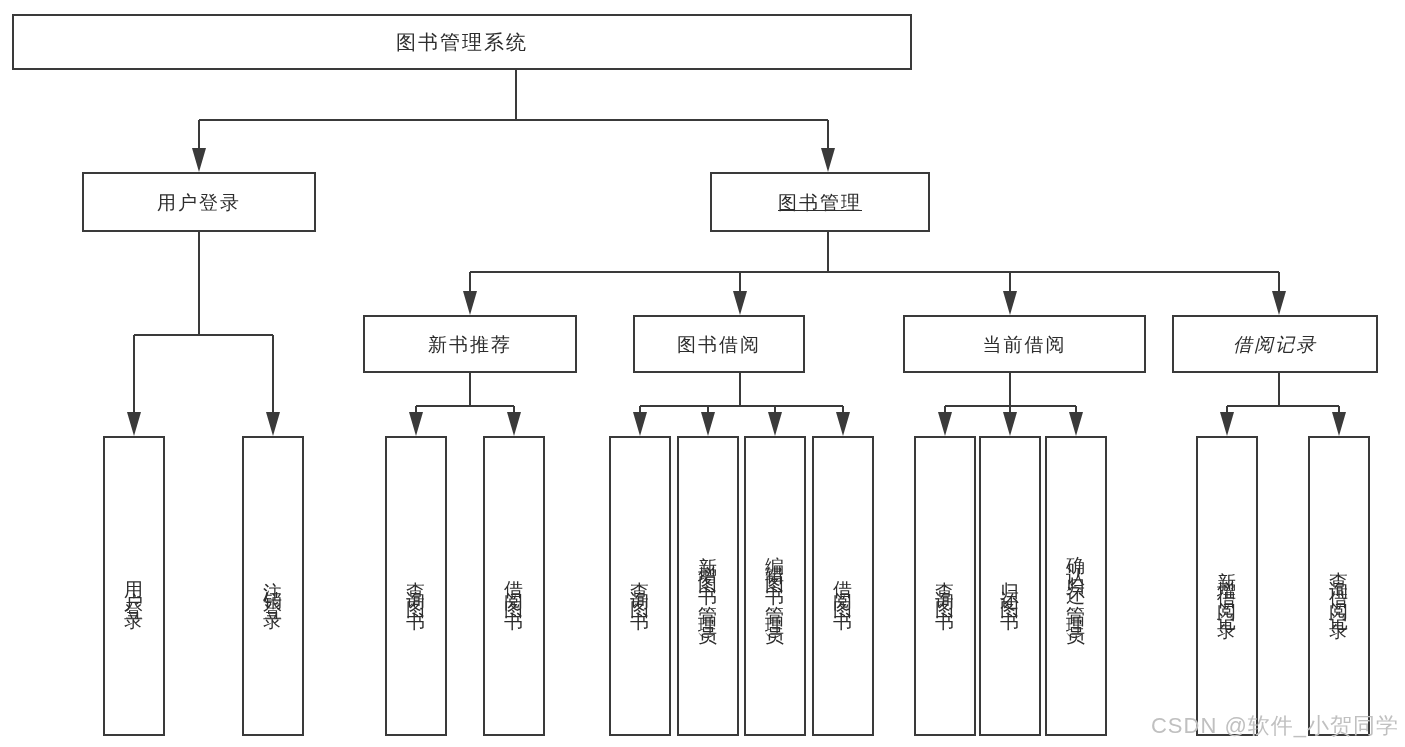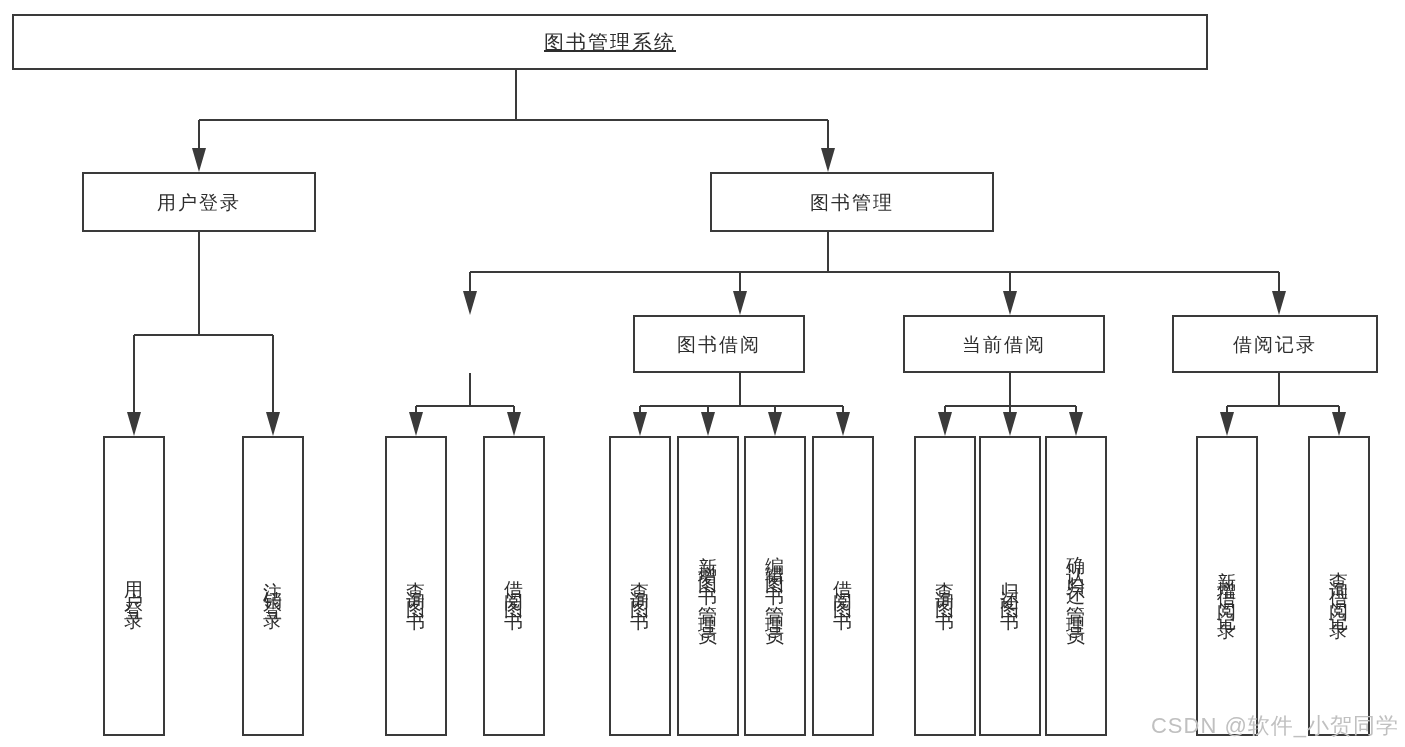--- a/index.html
+++ b/index.html
@@ -84,28 +84,29 @@
       <polygon points="1069,412 1083,412 1076,436"></polygon>
     </g>
 
     <g>
       <path d="M1279,373 V406 M1227,406 H1339 M1227,406 V414 M1339,406 V414"></path>
       <polygon points="1220,412 1234,412 1227,436"></polygon>
       <polygon points="1332,412 1346,412 1339,436"></polygon>
     </g>
   </svg>
 
-  <div class="box h-box root-box" style="left:12px;top:14px;width:1196px;height:56px;text-decoration:underline;">图书管理系统</div>
+  <div class="box h-box root-box" style="left:12px;top:14px;width:900px;height:56px;">图书管理系统</div>
 
   <div class="box h-box" style="left:82px;top:172px;width:234px;height:60px;">用户登录</div>
-  <div class="box h-box" style="left:710px;top:172px;width:284px;height:60px;">图书管理</div>
+  <div class="box h-box" style="left:710px;top:172px;width:220px;height:60px;text-decoration:underline;">图书管理</div>
 
+  <div class="box h-box" style="left:363px;top:315px;width:214px;height:58px;">新书推荐</div>
   <div class="box h-box" style="left:633px;top:315px;width:172px;height:58px;">图书借阅</div>
-  <div class="box h-box" style="left:903px;top:315px;width:202px;height:58px;">当前借阅</div>
-  <div class="box h-box" style="left:1172px;top:315px;width:206px;height:58px;">借阅记录</div>
+  <div class="box h-box" style="left:903px;top:315px;width:243px;height:58px;">当前借阅</div>
+  <div class="box h-box" style="left:1172px;top:315px;width:206px;height:58px;font-style:italic;">借阅记录</div>
 
   <div class="box leaf" style="left:103px;">用户登录</div>
   <div class="box leaf" style="left:242px;">注销登录</div>
 
   <div class="box leaf" style="left:385px;">查询图书</div>
   <div class="box leaf" style="left:483px;">借阅图书</div>
 
   <div class="box leaf" style="left:609px;">查询图书</div>
   <div class="box leaf" style="left:677px;">新增图书（管理员）</div>
   <div class="box leaf" style="left:744px;">编辑图书（管理员）</div>

